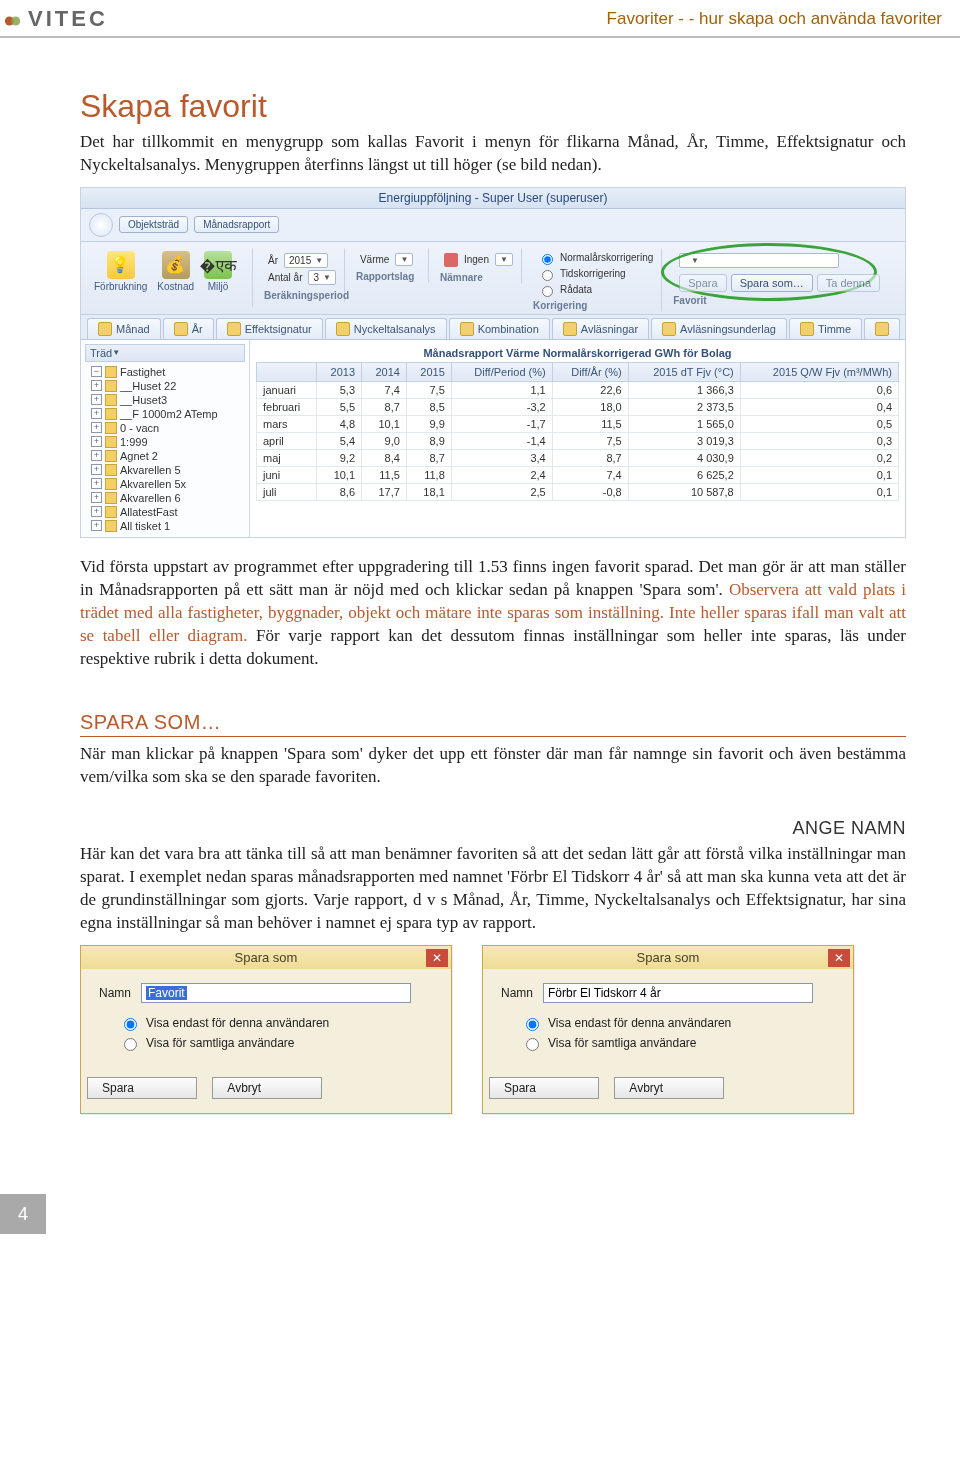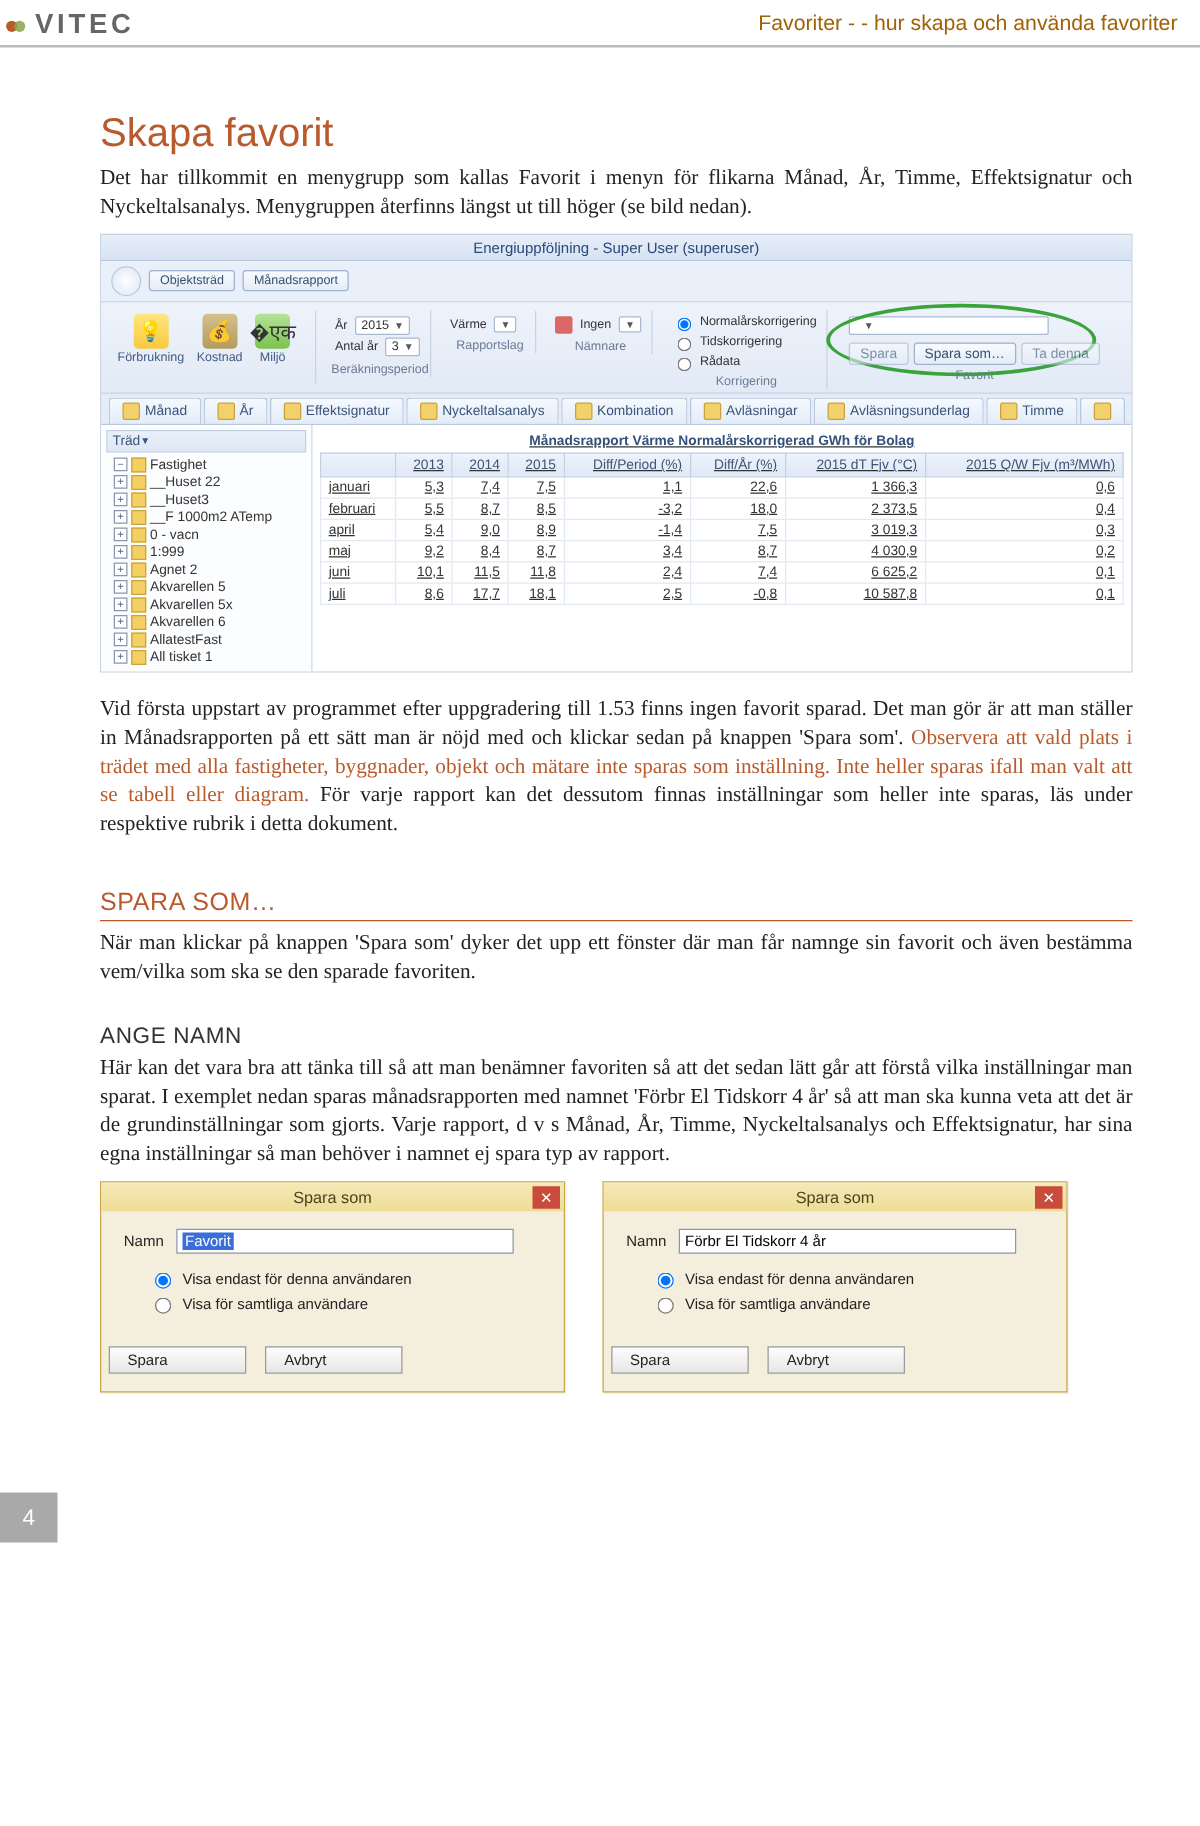--- a/index.html
+++ b/index.html
@@ -69,20 +69,21 @@
     padding-bottom: 2px;
     margin: 40px 0 6px 0;
   }
   h3 {
     font-family: 'Segoe UI', Arial, sans-serif;
     font-weight: 400;
     color: #333;
     font-size: 18px;
     letter-spacing: 0.5px;
     margin: 30px 0 4px 0;
+    text-align: right;
   }
 
   
   .app-shot {
     border: 1px solid #c9d3e0;
     margin: 10px 0 18px 0;
     font-family: 'Segoe UI', Tahoma, Arial, sans-serif;
     font-size: 11px;
     color: #333;
     background: #f3f6fb;
@@ -111,23 +112,23 @@
     padding: 2px 8px 14px 4px;
     position: relative;
     min-width: 60px;
   }
   .ribbon-group:last-child { border-right: none; }
   .ribbon-group .grp-label {
     position: absolute;
     bottom: 0;
     left: 0;
     right: 0;
-    text-align: center;
     color: #6a7b95;
     font-size: 10px;
+    font-weight: bold;
   }
   .ribbon-btns {
     display: flex;
     gap: 10px;
     align-items: flex-end;
   }
   .ribbon-btn {
     display: flex;
     flex-direction: column;
     align-items: center;
@@ -223,21 +224,21 @@
     border:1px solid #c2cfe2;
     padding:2px 4px;
     color:#3b5579;
     margin-bottom:3px;
     display:flex; justify-content:flex-start; align-items:center;
   }
   .tree-pane ul { list-style:none; margin:0; padding:0 0 0 6px;}
   .tree-pane li { padding:1px 0; display:flex; align-items:center; gap:3px;}
   .tree-pane .pm { display:inline-block; width:9px; height:9px; border:1px solid #8897ae; font-size:9px; line-height:8px; text-align:center; color:#5a6a84; background:#fff;}
   .tree-pane .nic { width:10px; height:10px; background:#f4cf63; border:1px solid #caa33b; display:inline-block;}
-  .data-pane { flex:1; padding: 4px 6px 6px 6px; text-decoration: underline; }
+  .data-pane { flex:1; padding: 4px 6px 6px 6px; }
   .data-title {
     text-align:center;
     font-weight:bold;
     color:#33517a;
     font-size: 11px;
     padding: 3px 0;
   }
   table.grid {
     border-collapse: collapse;
     width: 100%;
@@ -592,20 +593,30 @@
                 </tr>
                 <tr>
                   <td>februari</td>
                   <td>5,5</td>
                   <td>8,7</td>
                   <td>8,5</td>
                   <td>-3,2</td>
                   <td>18,0</td>
                   <td>2 373,5</td>
                   <td>0,4</td>
+                </tr>
+                <tr>
+                  <td>mars</td>
+                  <td>4,8</td>
+                  <td>10,1</td>
+                  <td>9,9</td>
+                  <td>-1,7</td>
+                  <td>11,5</td>
+                  <td>1 565,0</td>
+                  <td>0,5</td>
                 </tr>
                 <tr>
                   <td>april</td>
                   <td>5,4</td>
                   <td>9,0</td>
                   <td>8,9</td>
                   <td>-1,4</td>
                   <td>7,5</td>
                   <td>3 019,3</td>
                   <td>0,3</td>

